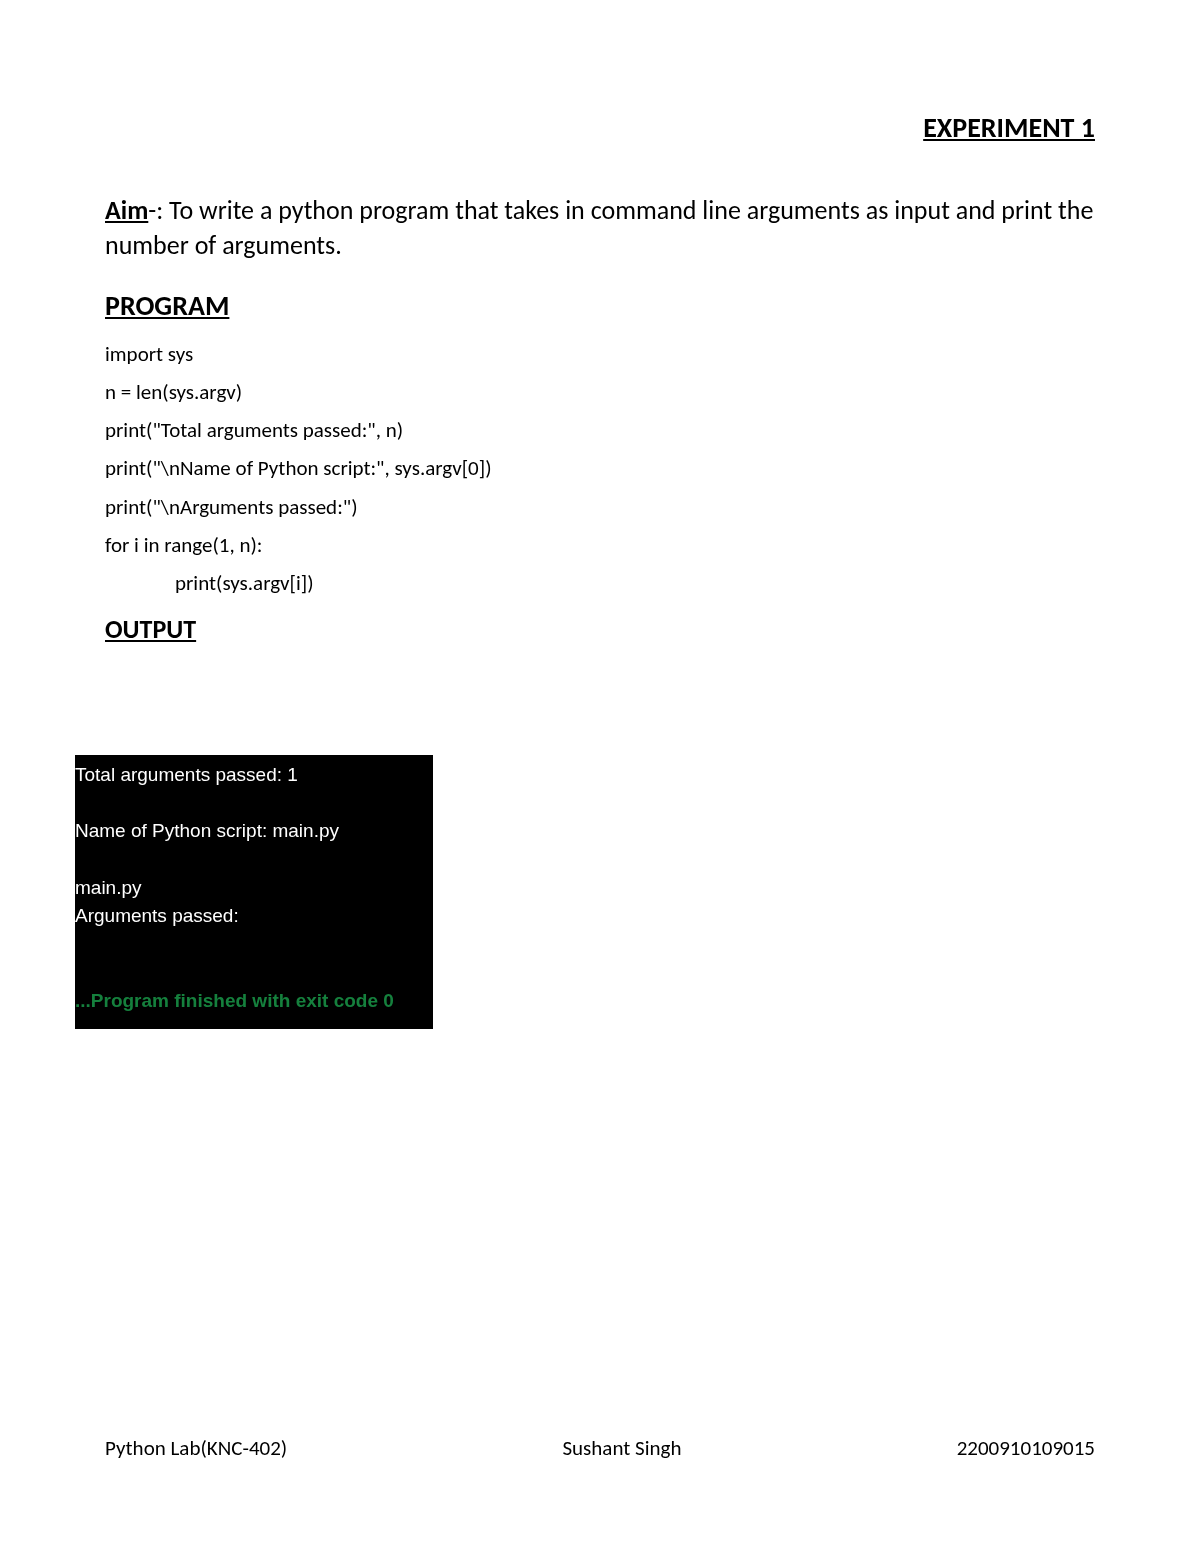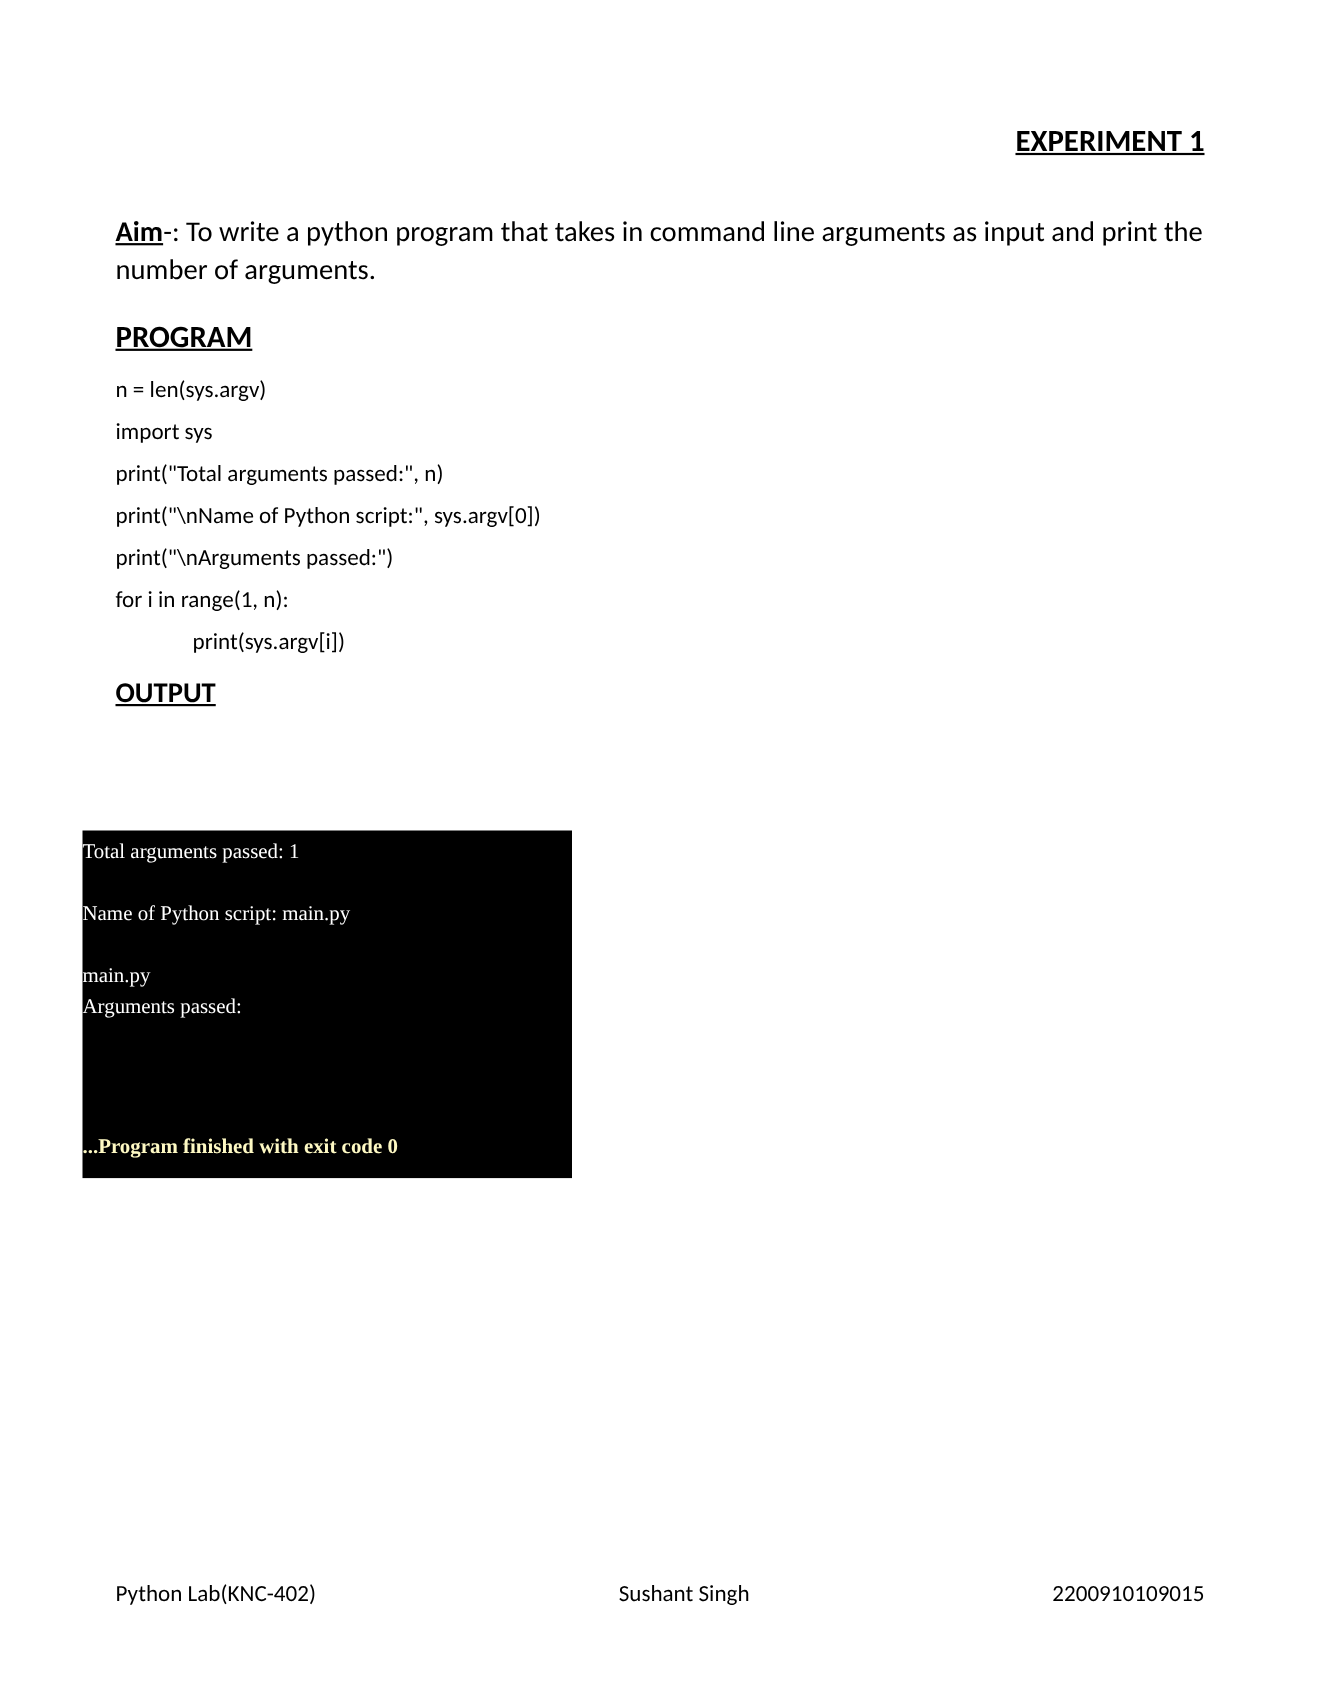--- a/index.html
+++ b/index.html
@@ -54,36 +54,35 @@
     }
     .output-heading {
       font-size: 26px;
       font-weight: bold;
       text-decoration: underline;
       margin-top: 18px;
       margin-bottom: 20px;
     }
     .terminal {
       background: #000000;
-      width: 445px;
+      width: 358px;
       padding: 6px 4px 14px 0;
       margin-top: 110px;
       margin-left: -30px;
-      font-family: Liberation Serif, serif;
+      font-family: Liberation Sans, sans-serif;
       font-size: 19px;
       line-height: 1.5;
     }
     .term-line {
       white-space: pre;
       color: #ffffff;
     }
     .term-line.green {
-      color: #fef9c3;
+      color: #15803d;
       font-weight: bold;
-      margin-top: 42px;
     }
     .term-blank {
       height: 28px;
     }
     .footer {
       position: absolute;
       bottom: 92px;
       left: 105px;
       right: 105px;
       display: flex;
@@ -97,22 +96,22 @@
 <div class="page">
   <h1 class="title">EXPERIMENT 1</h1>
 
   <p class="aim-line">
     <span class="aim-label">Aim</span><span>-: To write a python program that takes in command line arguments as input and print the number of arguments.</span>
   </p>
 
   <h2 class="section-heading">PROGRAM</h2>
 
   <div class="code-block">
+    <div class="code-line">import sys</div>
     <div class="code-line">n = len(sys.argv)</div>
-    <div class="code-line">import sys</div>
     <div class="code-line">print("Total arguments passed:", n)</div>
     <div class="code-line">print("\nName of Python script:", sys.argv[0])</div>
     <div class="code-line">print("\nArguments passed:")</div>
     <div class="code-line">for i in range(1, n):</div>
     <div class="code-line indent">print(sys.argv[i])</div>
   </div>
 
   <h2 class="output-heading">OUTPUT</h2>
 
   <div class="terminal">

